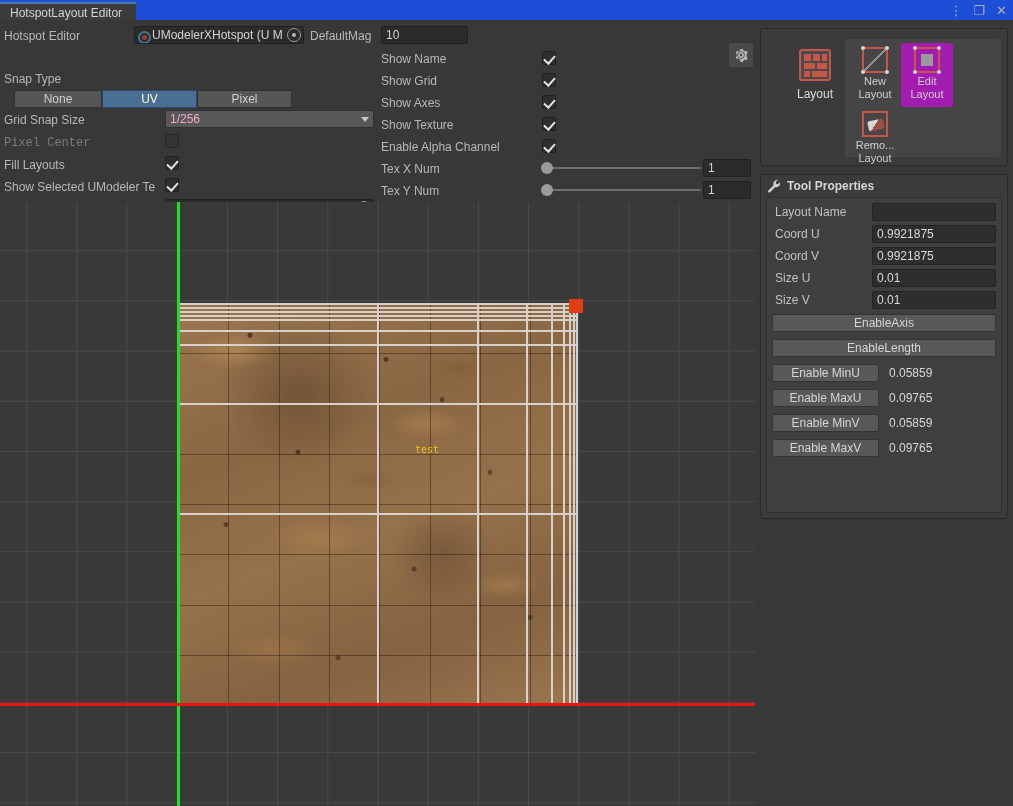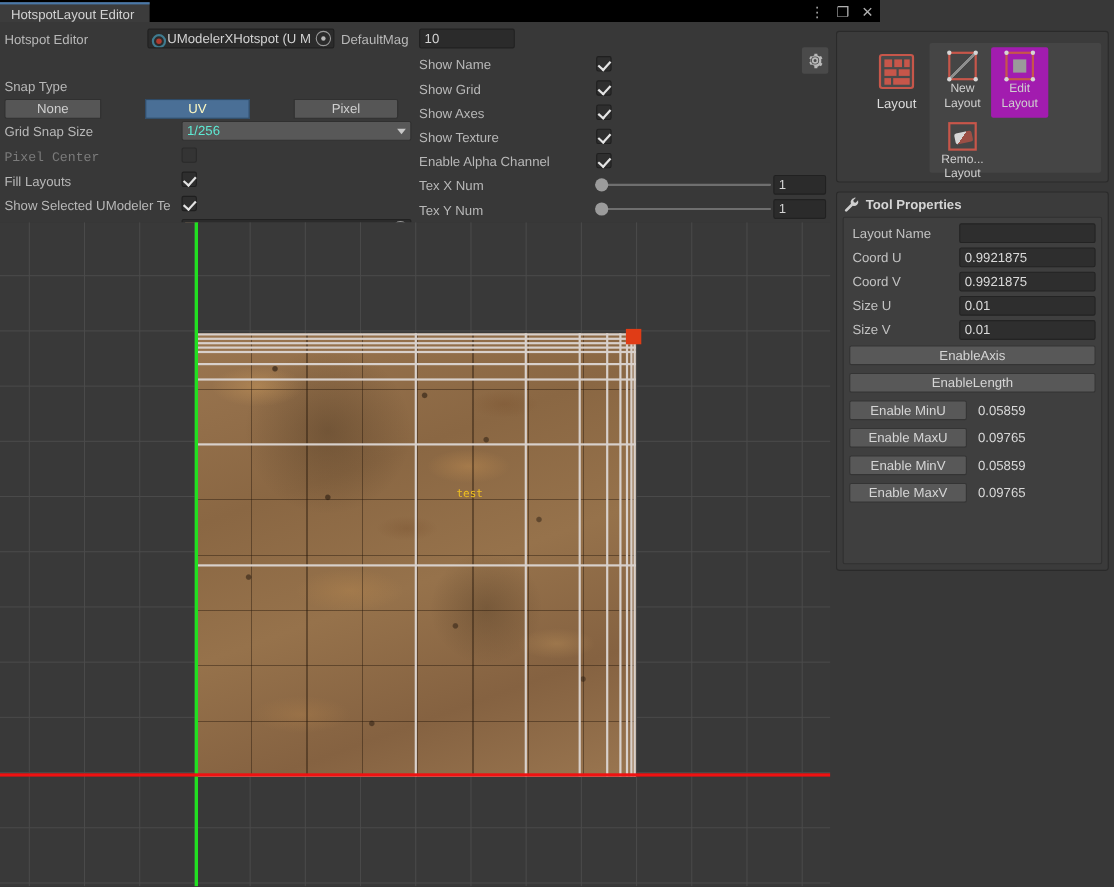--- a/index.html
+++ b/index.html
@@ -8,22 +8,22 @@
     background: #383838;
     font-family: "Liberation Sans", sans-serif;
     font-size: 12px;
     color: #c4c4c4;
     overflow: hidden;
   }
   #root { position: relative; width: 1013px; height: 806px; }
 
   
   .titlebar {
-    position: absolute; left: 0; top: 0; width: 800px; height: 20px;
-    background: #000000;
+    position: absolute; left: 0; top: 0; width: 1013px; height: 20px;
+    background: #1d4ed8;
   }
   .tab {
     position: absolute; left: 0; top: 2px; height: 18px;
     padding: 2px 14px 0 10px;
     background: #3c3c3c;
     border-top: 2px solid #4a78a8;
     color: #d2d2d2; font-size: 12px; line-height: 15px;
     white-space: nowrap;
   }
   .winbtns {
@@ -94,21 +94,21 @@
     border: 1px solid #303030;
   }
   .seg > div.on { background: #4a6f96; color: #fef9c3; border-color:#2e4a66; }
   .seg > div:first-child { border-radius: 2px 0 0 2px; }
   .seg > div:last-child { border-radius: 0 2px 2px 0; }
 
   
   .dropdown {
     position: absolute; height: 18px; background: #585858;
     border: 1px solid #303030; border-radius: 2px;
-    color: #5eead4; font-size: 12px; line-height: 16px;
+    color: #f9a8d4; font-size: 12px; line-height: 16px;
     padding: 0 4px; display: flex; align-items: center;
   }
   .dropdown .caret {
     margin-left: auto; width: 0; height: 0;
     border-left: 4px solid transparent; border-right: 4px solid transparent;
     border-top: 5px solid #c8c8c8;
   }
 
   
   .cb {
@@ -304,21 +304,21 @@
     <div class="numfield" style="left:381px;top:6px;width:87px;">10</div>
 
     <div class="gearbtn" style="left:729px;top:23px;">
       <svg width="16" height="16" viewBox="0 0 16 16">
         <path fill="#b9b9b9" d="M8 5.1a2.9 2.9 0 100 5.8 2.9 2.9 0 000-5.8zm0 4.3a1.4 1.4 0 110-2.8 1.4 1.4 0 010 2.8z"></path>
         <path fill="#b9b9b9" d="M13.6 8c0-.35-.04-.7-.1-1.03l1.2-.9-1.3-2.24-1.4.56a5.4 5.4 0 00-1.78-1.03L10 1.9H7.4l-.22 1.46a5.4 5.4 0 00-1.78 1.03l-1.4-.56-1.3 2.24 1.2.9a5.5 5.5 0 000 2.06l-1.2.9 1.3 2.24 1.4-.56c.52.45 1.12.8 1.78 1.03L7.4 15.1H10l.22-1.46a5.4 5.4 0 001.78-1.03l1.4.56 1.3-2.24-1.2-.9c.06-.33.1-.68.1-1.03zm-1.9 0a3.7 3.7 0 11-7.4 0 3.7 3.7 0 017.4 0z"></path>
       </svg>
     </div>
 
     <div class="lbl" style="position:absolute;left:4px;top:51px;">Snap Type</div>
-    <div class="seg" style="left:4px;top:70px;gap:40px;">
+    <div class="seg" style="left:14px;top:70px;">
       <div style="width:88px;">None</div>
       <div class="on" style="width:95px;">UV</div>
       <div style="width:95px;">Pixel</div>
     </div>
 
     <div class="lbl" style="position:absolute;left:4px;top:92px;">Grid Snap Size</div>
     <div class="dropdown" style="left:165px;top:90px;width:209px;">
       <span>1/256</span>
       <span class="caret"></span>
     </div>

